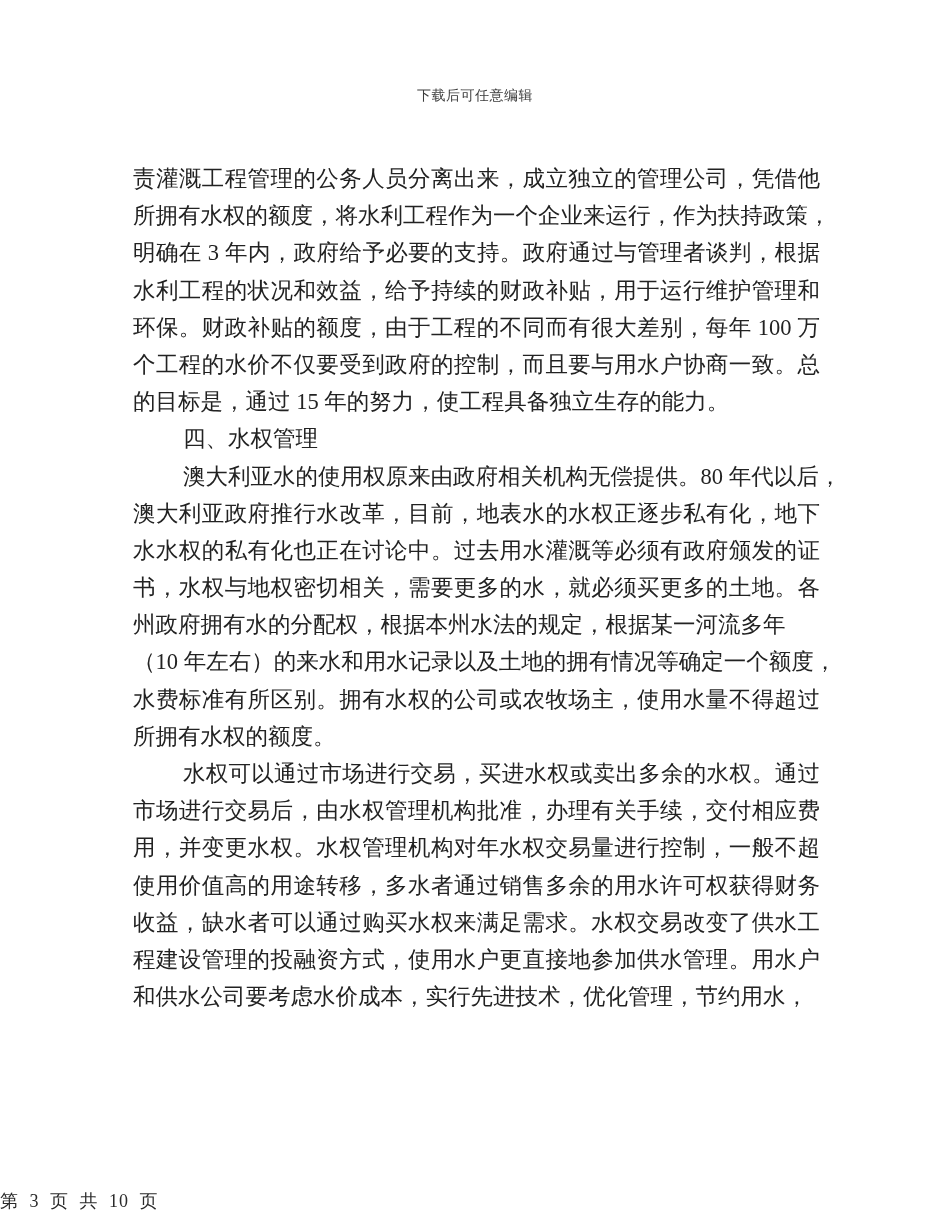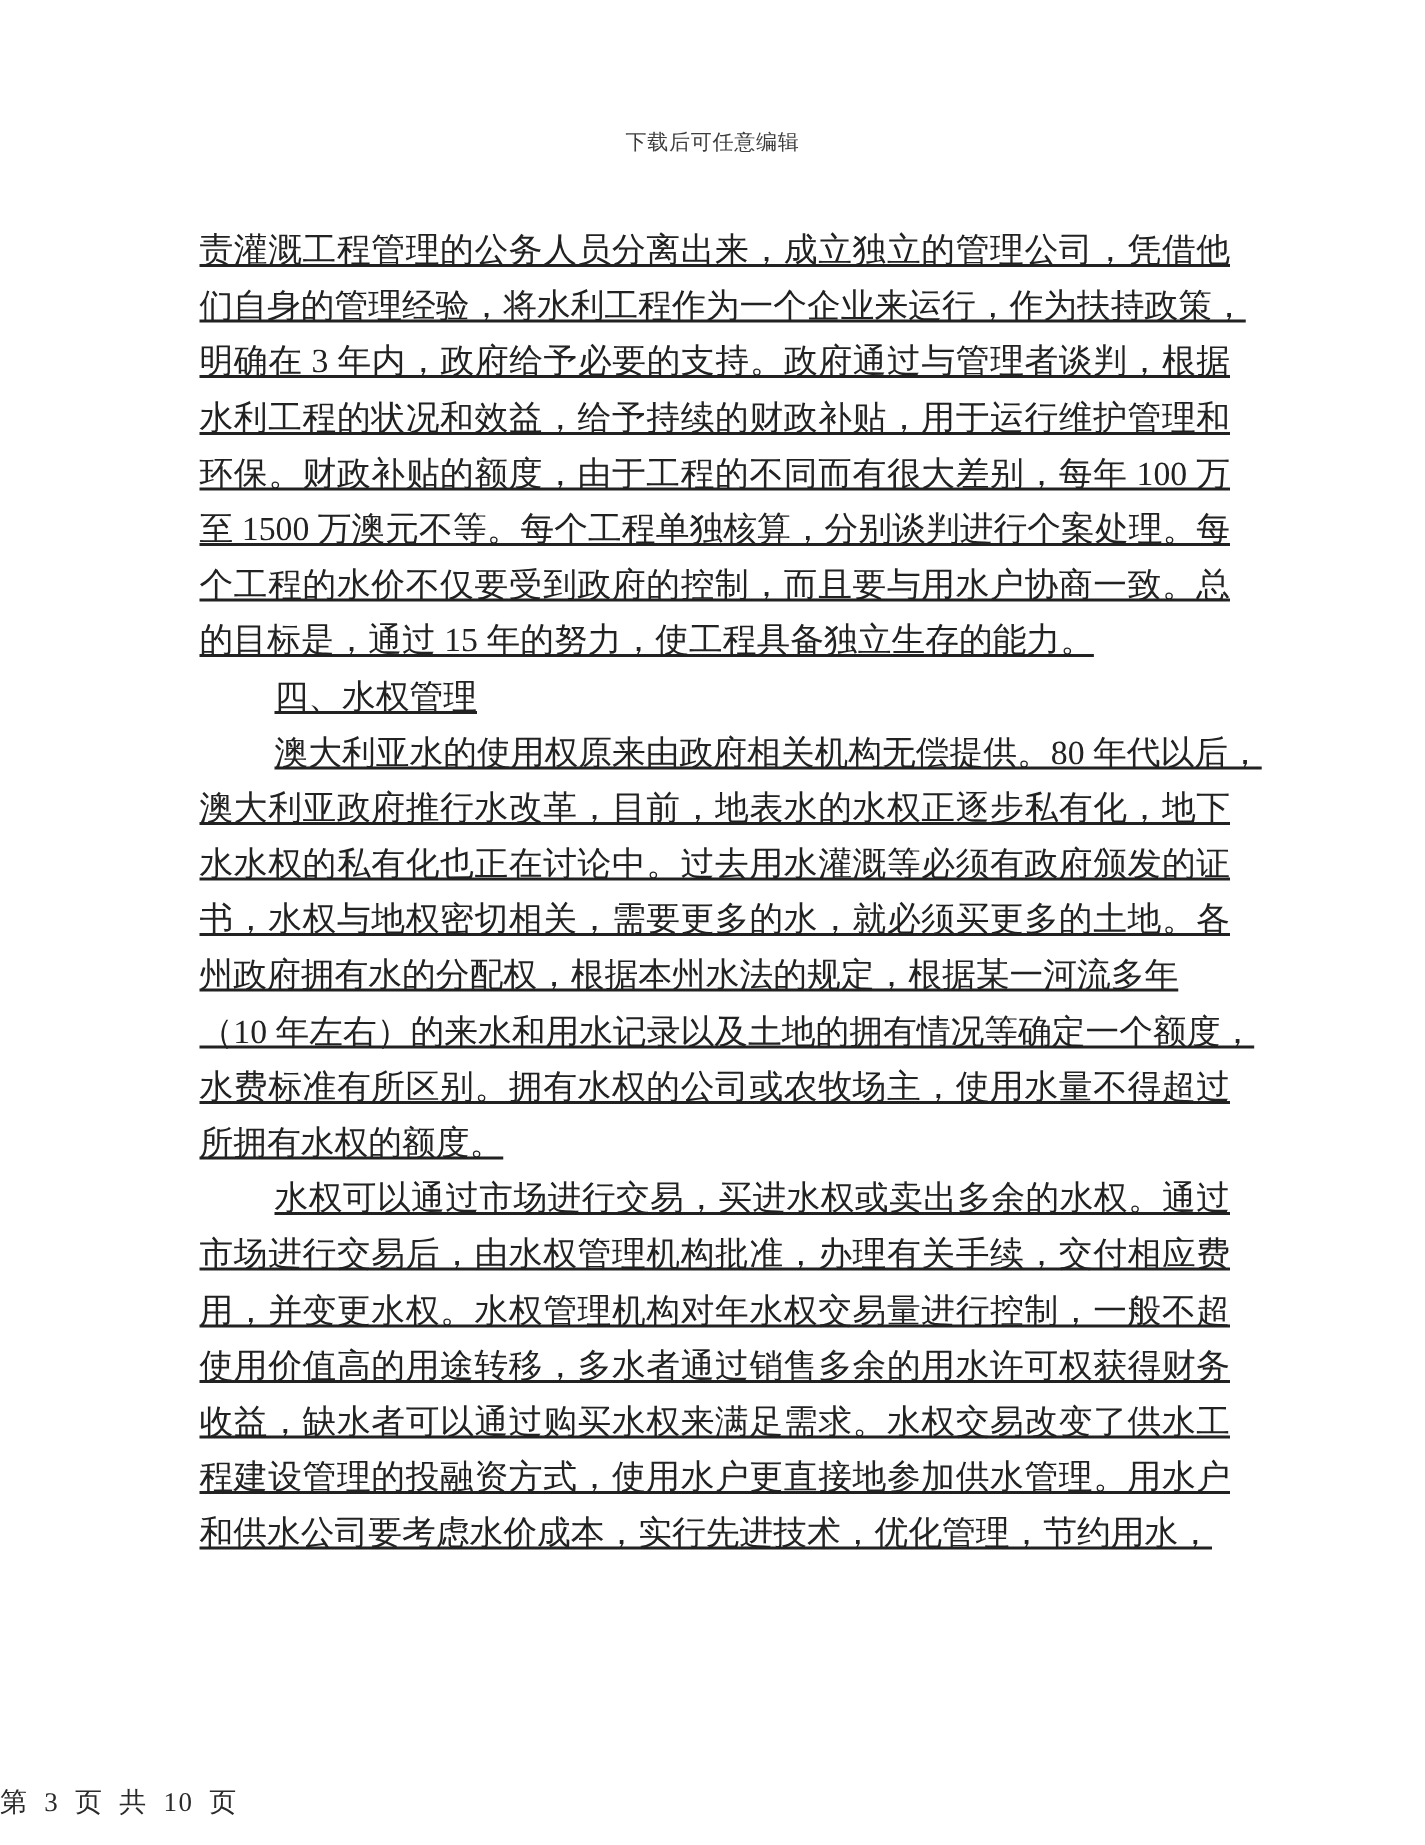--- a/index.html
+++ b/index.html
@@ -22,25 +22,24 @@
     left: 0;
     width: 950px;
     text-align: center;
     font-size: 14px;
     line-height: 16px;
     color: #3c3c3c;
     letter-spacing: 0.5px;
   }
   .doc-body {
     position: absolute;
-    top: 108px;
+    top: 120px;
     left: 133px;
     width: 687px;
     color: #222222;
-    text-decoration: underline;
   }
   .line {
     height: 37.2px;
     line-height: 37.2px;
     font-size: 22.5px;
     white-space: nowrap;
     text-align: justify;
     text-align-last: justify;
     text-justify: inter-character;
     color: #222222;
@@ -69,25 +68,24 @@
 </style>
 </head>
 <body>
 
 <div class="page">
   <div class="header-note">下载后可任意编辑</div>
 
   <div class="doc-body">
 
   <div class="line j">责灌溉工程管理的公务人员分离出来，成立独立的管理公司，凭借他</div>
-      <div class="line j">们自身的管理经验，将水利工程作为一个企业来运行，作为扶持政策，</div>
+      <div class="line j">所拥有水权的额度，将水利工程作为一个企业来运行，作为扶持政策，</div>
       <div class="line j">明确在 3 年内，政府给予必要的支持。政府通过与管理者谈判，根据</div>
       <div class="line j">水利工程的状况和效益，给予持续的财政补贴，用于运行维护管理和</div>
       <div class="line j">环保。财政补贴的额度，由于工程的不同而有很大差别，每年 100 万</div>
-      <div class="line j">至 1500 万澳元不等。每个工程单独核算，分别谈判进行个案处理。每</div>
       <div class="line j">个工程的水价不仅要受到政府的控制，而且要与用水户协商一致。总</div>
       <div class="line e">的目标是，通过 15 年的努力，使工程具备独立生存的能力。</div>
       <div class="line e i">四、水权管理</div>
       <div class="line j i">澳大利亚水的使用权原来由政府相关机构无偿提供。80 年代以后，</div>
       <div class="line j">澳大利亚政府推行水改革，目前，地表水的水权正逐步私有化，地下</div>
       <div class="line j">水水权的私有化也正在讨论中。过去用水灌溉等必须有政府颁发的证</div>
       <div class="line j">书，水权与地权密切相关，需要更多的水，就必须买更多的土地。各</div>
       <div class="line e">州政府拥有水的分配权，根据本州水法的规定，根据某一河流多年</div>
       <div class="line j">（10 年左右）的来水和用水记录以及土地的拥有情况等确定一个额度，</div>
       <div class="line j">水费标准有所区别。拥有水权的公司或农牧场主，使用水量不得超过</div>

